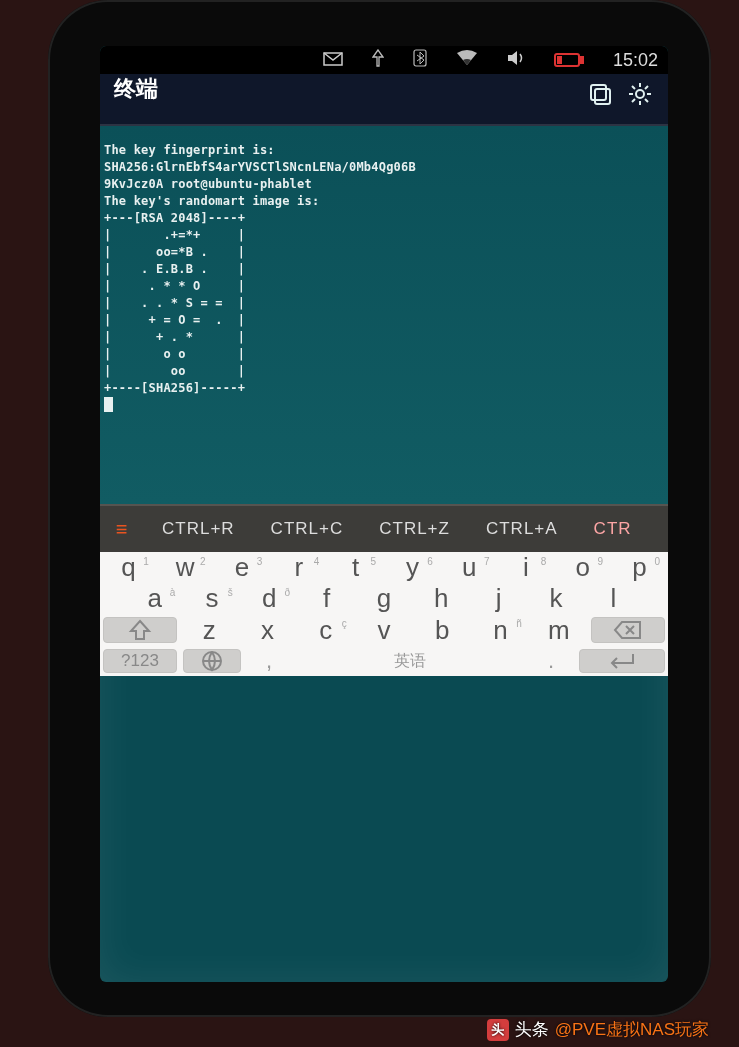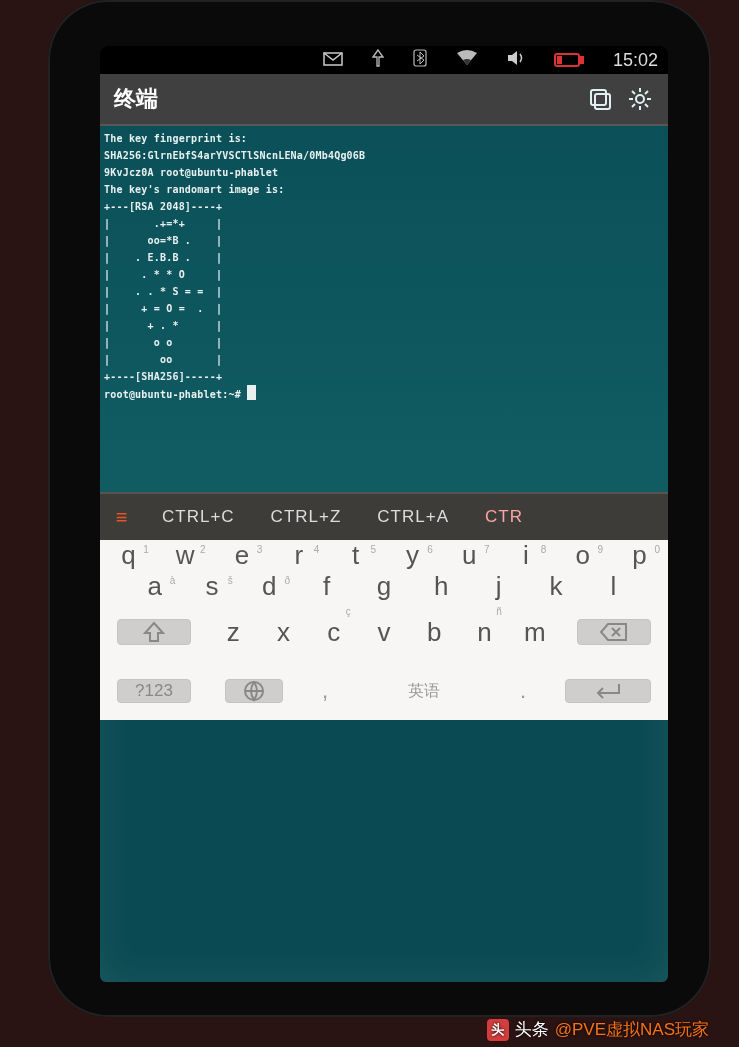--- a/index.html
+++ b/index.html
@@ -5,38 +5,38 @@
   html,body{margin:0;padding:0;font-family:sans-serif;background:#000;overflow:hidden}
   .stage{position:relative;width:739px;height:1047px;background:#2a1413}
   .phone{position:absolute;left:48px;top:0;right:28px;bottom:30px;background:#0a0a0a;border-radius:60px;box-shadow:0 0 0 2px #222 inset}
   .screen{position:absolute;left:100px;top:46px;width:568px;height:936px;background:#0a4a52;border-radius:6px;overflow:hidden;box-shadow:0 0 40px rgba(255,255,255,.08) inset}
   
   .status{height:28px;background:#000;color:#ddd;display:flex;align-items:center;justify-content:flex-end;gap:29px;padding:0 10px;font-size:18px;font-weight:500}
   .status svg{fill:#ccc}
   .batt{display:inline-flex;align-items:center}
   .batt svg{fill:none;stroke:#d33;stroke-width:2}
   
-  .appbar{height:50px;background:#404040;display:flex;align-items:center;color:#fff;padding:0 8px;border-bottom:2px solid rgba(255,255,255,.12)}
+  .appbar{height:50px;background:#0f172a;display:flex;align-items:flex-start;color:#fff;padding:0 8px;border-bottom:2px solid rgba(255,255,255,.12)}
   .appbar .title{flex:1;font-size:22px;font-weight:600;padding-left:6px}
   .appbar .btn{width:40px;height:40px;display:flex;align-items:center;justify-content:center}
   .appbar svg{stroke:#e0f0f0;fill:none;stroke-width:2}
   
-  .term{font-family:'DejaVu Sans Mono','Courier New',monospace;font-weight:bold;color:#e8f0f0;font-size:10px;line-height:17px;white-space:pre;padding:4px 4px 0 4px;letter-spacing:.2px;height:362px;overflow:hidden;background:linear-gradient(180deg,#0b5058 0%,#115c63 100%)}
+  .term{font-family:'DejaVu Sans Mono','Courier New',monospace;font-weight:bold;color:#e8f0f0;font-size:12px;line-height:17px;white-space:pre;padding:16px 4px 0 4px;letter-spacing:.2px;height:362px;overflow:hidden;background:linear-gradient(180deg,#0b5058 0%,#115c63 100%)}
   .cursor{display:inline-block;width:9px;height:15px;background:#e8f0f0;vertical-align:text-bottom}
   
   .strip{height:46px;background:#3d3c39;display:flex;align-items:center;color:#ddd;font-size:17px;letter-spacing:1px;border-top:2px solid #565450}
   .strip .ham{width:44px;text-align:center;color:#e95420;font-weight:900;font-size:20px}
   .strip .sc{padding:0 18px;height:100%;display:flex;align-items:center;color:#ddd}
   .strip .sc.last{color:#fca5a5}
   
   .kbd{flex:1;background:#f7f6f5;display:flex;flex-direction:column}
   .krow{flex:1;display:flex}
   .key{flex:1;position:relative;display:flex;align-items:center;justify-content:center;font-size:26px;color:#555;font-family:sans-serif}
   .key .hint{position:absolute;top:4px;right:8px;font-size:10px;color:#aaa}
-  .key.fn{background:#cfcecc;border:1px solid #c4c3c1;border-radius:4px;margin:17px;flex:0 0 72px;font-size:22px;color:#777}
+  .key.fn{background:#cfcecc;border:1px solid #c4c3c1;border-radius:4px;margin:3px;flex:0 0 72px;font-size:22px;color:#777}
   .key.space{flex:4;font-size:16px;color:#999}
   .key.sym{font-size:17px;color:#888}
   .row2pad{width:26px}
   .row3 .fn svg, .row4 .fn svg{stroke:#888;fill:none;stroke-width:2}
   .watermark{position:absolute;right:30px;bottom:6px;display:flex;align-items:center;gap:6px;color:#fff;font-size:17px;text-shadow:0 0 3px #000}
   .watermark .logo{width:22px;height:22px;border-radius:4px;background:#d43d3d;color:#fff;display:flex;align-items:center;justify-content:center;font-size:13px;font-weight:700}
   .watermark .at{color:#f97316}
 </style>
 </head>
 <body>
@@ -99,24 +99,25 @@
 |       .+=*+     |
 |      oo=*B .    |
 |    . E.B.B .    |
 |     . * * O     |
 |    . . * S = =  |
 |     + = O =  .  |
 |      + . *      |
 |       o o       |
 |        oo       |
 +----[SHA256]-----+
-<span>root@ubuntu-phablet:~# </span><span class="cursor"></span></div>
+<span class="cursor"></span></div>
 
     <div class="strip">
       <div class="ham">≡</div>
+      <div class="sc">CTRL+R</div>
       <div class="sc">CTRL+C</div>
       <div class="sc">CTRL+Z</div>
       <div class="sc">CTRL+A</div>
       <div class="sc last">CTR</div>
     </div>
 
     <div class="kbd">
       <div class="krow" id="krow1">
           <div class="key">q<span class="hint">1</span></div>
           <div class="key">w<span class="hint">2</span></div>

